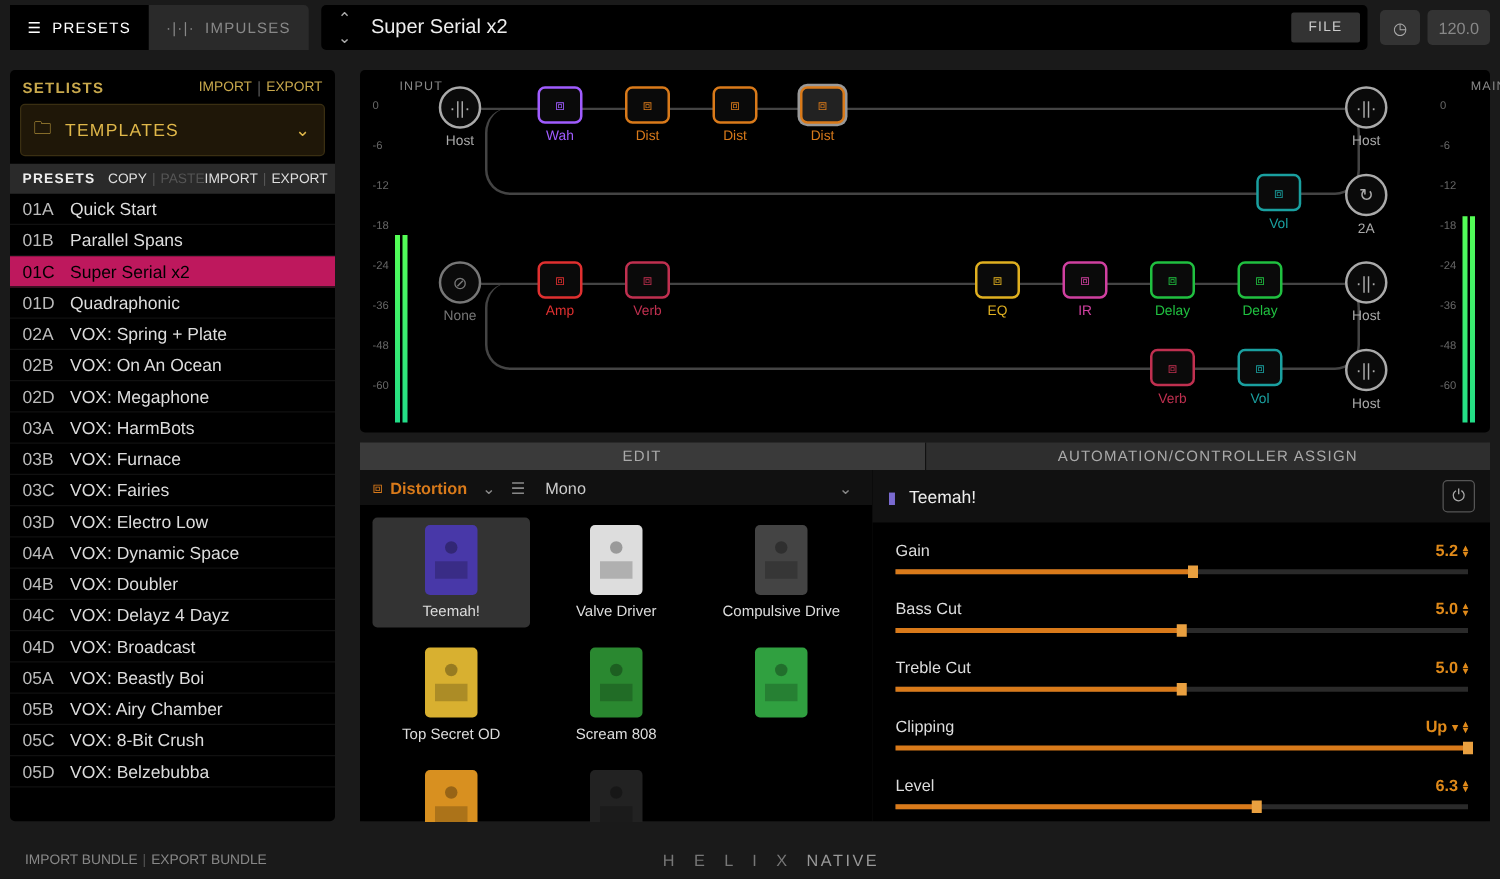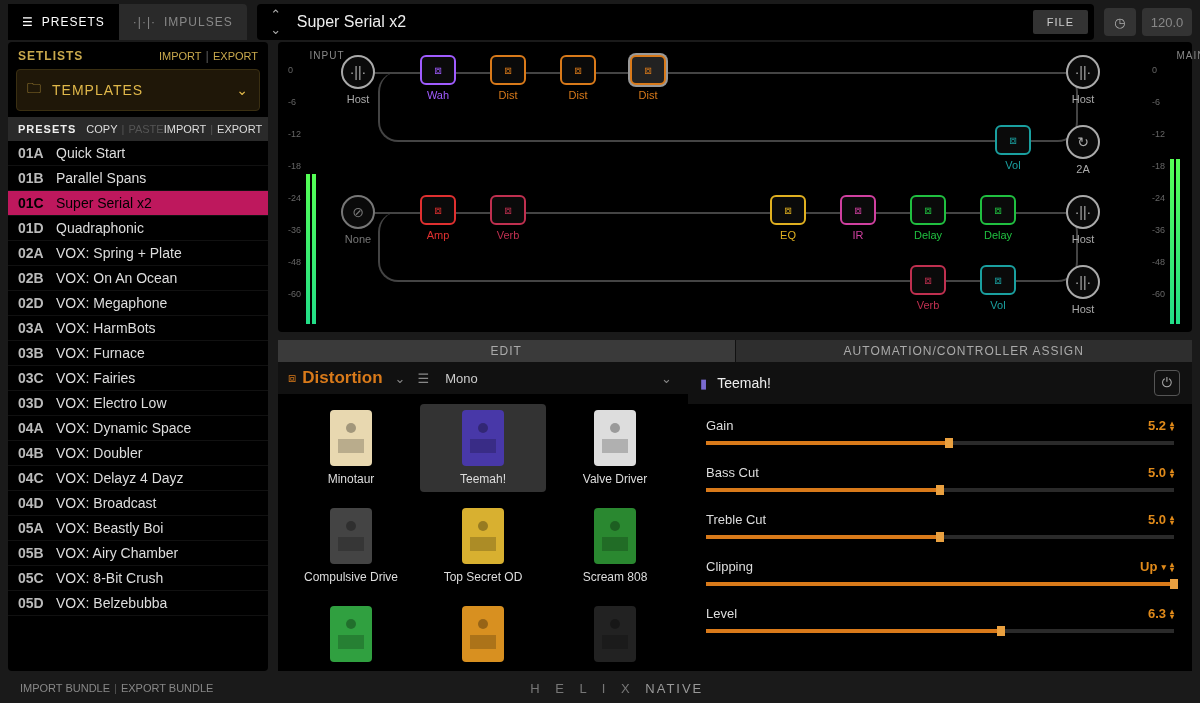--- a/index.html
+++ b/index.html
@@ -11,37 +11,37 @@
 .tab { padding: 8px 14px; display: flex; align-items: center; gap: 8px; color: #888; cursor: pointer; font-size: 12px; letter-spacing: 1px; }
 .tab.active { background: #000; color: #fff; }
 .preset-title-bar { flex: 1; display: flex; align-items: center; background: #000; border-radius: 4px; padding: 0 6px; }
 .updown { width: 26px; display:flex; flex-direction:column; align-items:center; color:#aaa; gap:0; }
 .preset-title { flex:1; font-size:16px; color:#eee; padding-left:8px; }
 .file-btn { background:#333; color:#ccc; padding:6px 14px; font-size:11px; letter-spacing:1px; border-radius:2px; }
 .tempo-area { display:flex; gap:6px; align-items:center; }
 .tempo-icon { width:32px; height:28px; background:#333; border-radius:4px; display:flex; align-items:center; justify-content:center; color:#aaa; }
 .tempo-val { width:50px; height:28px; background:#333; border-radius:4px; display:flex; align-items:center; justify-content:center; color:#888; font-size:13px; }
 
-.main-row { display:flex; flex:1; min-height:0; padding:2px 8px; gap:10px;justify-content:flex-end; }
+.main-row { display:flex; flex:1; min-height:0; padding:16px 8px; gap:20px;justify-content:flex-end; }
 
 .sidebar { width:260px; background:#000; border-radius:4px; display:flex; flex-direction:column; overflow:hidden; }
 .setlists-row { display:flex; align-items:center; padding:6px 10px; }
 .setlists-label { color:#c9a94d; font-weight:bold; font-size:12px; letter-spacing:1px; flex:1; }
 .imp-exp { color:#c9a94d; font-size:11px; }
 .sep { color:#555; margin:0 4px; }
 .templates-row { background:#1f1708; border:1px solid #3a2f12; border-radius:4px; margin:0 8px 6px 8px; padding:8px 10px; display:flex; align-items:center; color:#e0b84a; font-size:14px; letter-spacing:1px; }
 .folder-icon { margin-right:10px; }
 .chev-down { margin-left:auto; }
 .presets-header { display:flex; align-items:center; padding:6px 10px; background:#2a2a2a; font-size:11px; }
 .presets-header .lbl { color:#eee; font-weight:bold; letter-spacing:1px; margin-right:10px; }
 .presets-header .act { color:#ddd; }
 .presets-header .act.dim { color:#555; }
 .preset-list { flex:1; overflow-y:auto; }
 .preset-item { display:flex; padding:4px 10px; font-size:14px; color:#ddd; border-bottom:1px solid #111; cursor:pointer; }
-.preset-item .code { width:38px; color:#bbb;font-weight:bold; }
+.preset-item .code { width:38px; color:#bbb; }
 .preset-item.sel { background:#be185d; color:#000; }
 .preset-item.sel .code { color:#000; }
 .preset-list::-webkit-scrollbar { width:8px; }
 .preset-list::-webkit-scrollbar-thumb { background:#444; border-radius:4px; }
 .preset-list::-webkit-scrollbar-track { background:#111; }
 
 .center { flex:1; display:flex; flex-direction:column; gap:8px; min-width:0; }
 
 .signal-area { height:290px; background:#000; border-radius:4px; display:flex; position:relative; padding:8px 10px; }
 .meter-col { width:30px; display:flex; flex-direction:column; align-items:center; }
@@ -58,21 +58,21 @@
 .node-label { font-size:11px; }
 
 .lower { flex:1; background:#191919; border-radius:4px; display:flex; flex-direction:column; min-height:0; }
 .lower-tabs { display:flex; height:22px; }
 .lower-tab { flex:1; display:flex; align-items:center; justify-content:center; font-size:12px; letter-spacing:1px; color:#aaa; background:#2e2e2e; }
 .lower-tab:first-child { border-right:1px solid #111; }
 .lower-content { flex:1; display:flex; min-height:0; }
 
 .model-browser { width:410px; display:flex; flex-direction:column; background:#000; }
 .model-header { display:flex; align-items:center; gap:6px; padding:6px 10px; background:#111; }
-.cat-sel { color:#d97a1a; font-weight:bold; font-size:17px; }
+.cat-sel { color:#d97a1a; font-weight:bold; font-size:13px; }
 .mono-sel { color:#ccc; font-size:13px; margin-left:10px; }
 .dd-chev { color:#888; margin:0 6px; }
 .grid-icon { color:#888; }
 .model-grid { flex:1; overflow-y:auto; padding:10px; display:grid; grid-template-columns:repeat(3,1fr); gap:10px 6px; }
 .model-cell { display:flex; flex-direction:column; align-items:center; gap:6px; padding:6px 2px; border-radius:4px; }
 .model-cell.sel { background:#333; }
 .pedal { width:42px; height:56px; border-radius:4px; display:flex; flex-direction:column; align-items:center; justify-content:center; font-size:7px; color:#222; }
 .model-name { font-size:12px; color:#ddd; text-align:center; }
 
 .param-panel { flex:1; display:flex; flex-direction:column; background:#000; }
@@ -383,27 +383,20 @@
           <div class="model-browser">
             <div class="model-header">
               <span class="mini-sq">⧈</span>
               <span class="cat-sel">Distortion</span>
               <span class="dd-chev">⌄</span>
               <span class="grid-icon">☰</span>
               <span class="mono-sel">Mono</span>
               <span class="dd-chev" style="margin-left:auto">⌄</span>
             </div>
             <div class="model-grid" id="model-grid">
-                <div class="model-cell">
-                  <div class="pedal" style="background: rgb(232, 216, 176);">
-                    <div style="width:10px;height:10px;border-radius:50%;background:rgba(0,0,0,.3);margin-bottom:6px"></div>
-                    <div style="width:26px;height:14px;background:rgba(0,0,0,.2)"></div>
-                  </div>
-                  <div class="model-name">Minotaur</div>
-                </div>
                 <div class="model-cell sel">
                   <div class="pedal" style="background: rgb(72, 56, 168);">
                     <div style="width:10px;height:10px;border-radius:50%;background:rgba(0,0,0,.3);margin-bottom:6px"></div>
                     <div style="width:26px;height:14px;background:rgba(0,0,0,.2)"></div>
                   </div>
                   <div class="model-name">Teemah!</div>
                 </div>
                 <div class="model-cell">
                   <div class="pedal" style="background: rgb(221, 221, 221);">
                     <div style="width:10px;height:10px;border-radius:50%;background:rgba(0,0,0,.3);margin-bottom:6px"></div>

